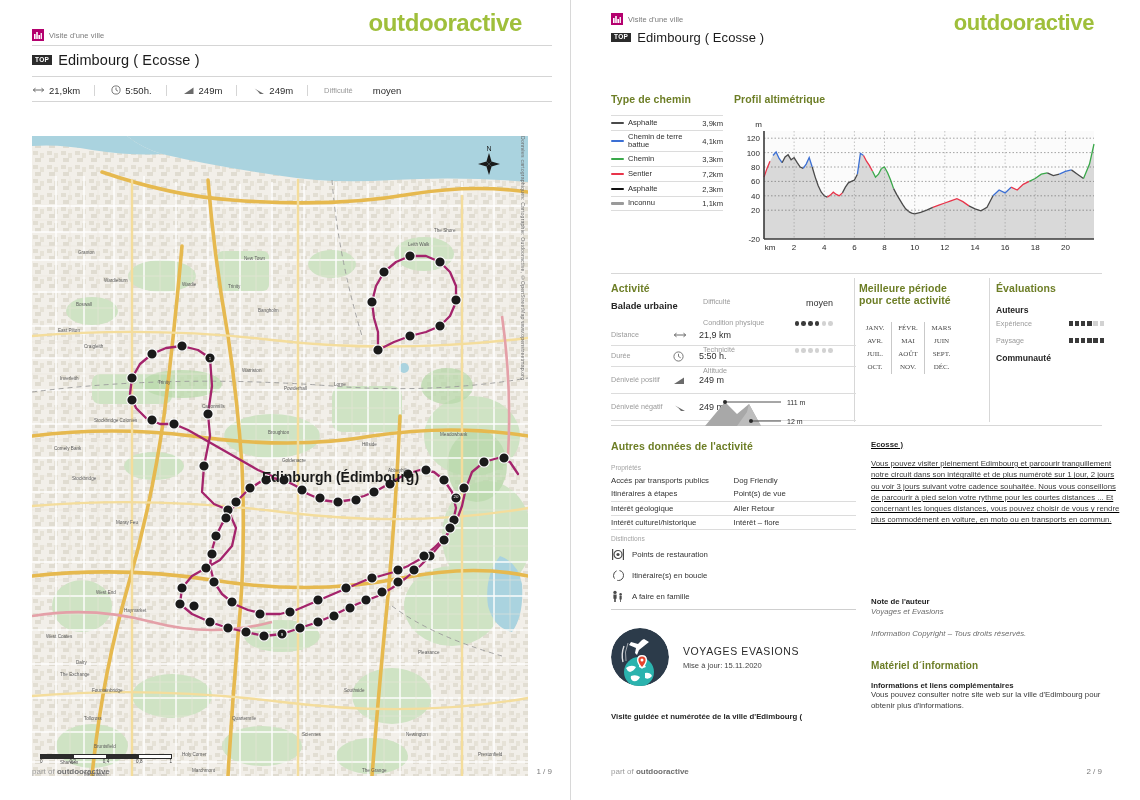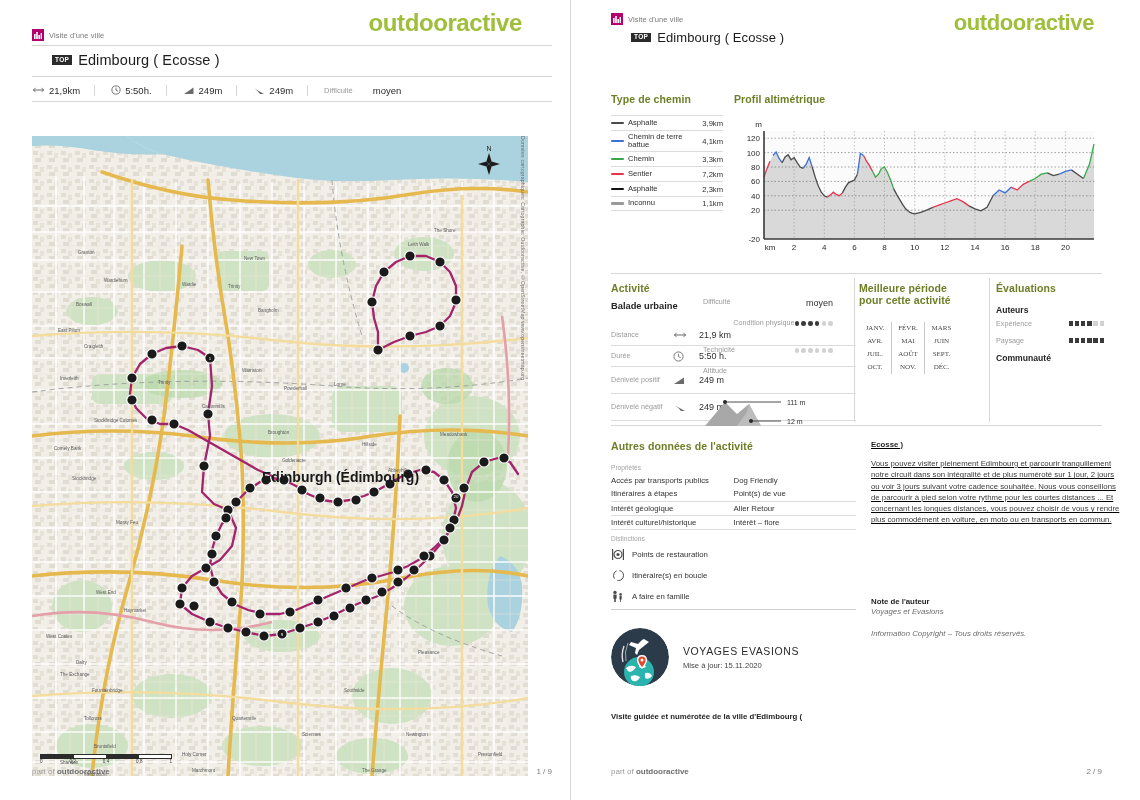--- a/index.html
+++ b/index.html
@@ -24,21 +24,21 @@
 
   .cat-row { display: flex; align-items: center; gap: 5px; }
   .cat-badge {
     width: 12px; height: 12px; background: #b4006e;
     display: inline-flex; align-items: center; justify-content: center;
     flex: 0 0 auto;
   }
   .cat-badge svg { display: block; }
   .cat-label { font-size: 7.5px; color: #7a7a7a; letter-spacing: .1px; }
 
-  .title-row { display: flex; align-items: center; gap: 6px; margin-left: 20px; }
+  .title-row { display: flex; align-items: center; gap: 6px; }
   .top-badge {
     background: #2b2b2b; color: #fff; font-size: 6.5px; font-weight: 700;
     padding: 1.5px 3px; letter-spacing: .3px; line-height: 1;
   }
   .title-text { font-size: 14.5px; color: #1c1c1c; letter-spacing: .1px; }
 
   .p1 .cat-row { position: absolute; left: 32px; top: 29px; }
   .p1 .hrule { position: absolute; left: 32px; right: 18px; top: 45px; height: 1px; background: #d5d5d5; }
   .p1 .title-row { position: absolute; left: 32px; top: 52px; }
   .p1 .hrule2 { position: absolute; left: 32px; right: 18px; top: 76px; height: 1px; background: #d5d5d5; }
@@ -118,21 +118,21 @@
     display: flex; align-items: center; height: 21px;
     border-bottom: 1px solid #dcdcdc;
   }
   .act-row.t2 { height: 27px; }
   .act-row .k { width: 62px; font-size: 7.2px; color: #9a9a9a; line-height: 1.15; }
   .act-row .i { width: 26px; color: #6e6e6e; display: flex; align-items: center; }
   .act-row .v { font-size: 9px; color: #2f2f2f; }
 
   .blk-act2 { position: absolute; left: 132px; top: 298px; width: 130px; }
   .rate-row { display: flex; align-items: flex-start; height: 21px; }
-  .rate-row.t2 { height: 27px; text-align: right; }
+  .rate-row.t2 { height: 27px; }
   .rate-row .k { flex: 1; font-size: 7.2px; color: #9a9a9a; line-height: 1.2; }
   .rate-row .v { font-size: 9px; color: #2f2f2f; }
   .dots { display: flex; gap: 2.2px; padding-top: 2px; }
   .dot { width: 4.6px; height: 4.6px; border-radius: 50%; background: #d2d2d2; }
   .dot.on { background: #3a3a3a; }
   .alt-graphic { position: relative; width: 118px; height: 42px; margin-top: 3px; }
 
   
   .blk-period { position: absolute; left: 288px; top: 282px; width: 130px; }
   .months { margin-top: 16px; }
@@ -967,19 +967,24 @@
       <div class="gap"></div>
       <div class="desc-p">Vous pouvez visiter pleinement Edimbourg et parcourir tranquillement notre circuit dans son intégralité et de plus numéroté sur 1 jour, 2 jours ou voir 3 jours suivant votre cadence souhaitée. Nous vous conseillons de parcourir à pied selon votre rythme pour les courtes distances ... Et concernant les longues distances, vous pouvez choisir de vous y rendre plus commodément en voiture, en moto ou en transports en commun.</div>
     </div>
 
     <div class="blk-note">
       <div class="note-h">Note de l'auteur</div>
       <div class="note-i">Voyages et Evasions</div>
       <div class="note-i" style="margin-top:13px;">Information Copyright – Tous droits réservés.</div>
     </div>
 
+    <div class="blk-mat">
+      <div class="sec-h small">Matériel d´information</div>
+      <div class="mat-sub">Informations et liens complémentaires</div>
+      <div class="mat-p">Vous pouvez consulter notre site web sur la ville d'Edimbourg pour obtenir plus d'informations.</div>
+    </div>
 
     <div class="footer" style="left:40px;right:38px;">
       <div class="pa"><span>part of </span><b>outdooractive</b></div>
       <div class="pg">2 / 9</div>
     </div>
   </div>
 </div>
 
 </body></html>

